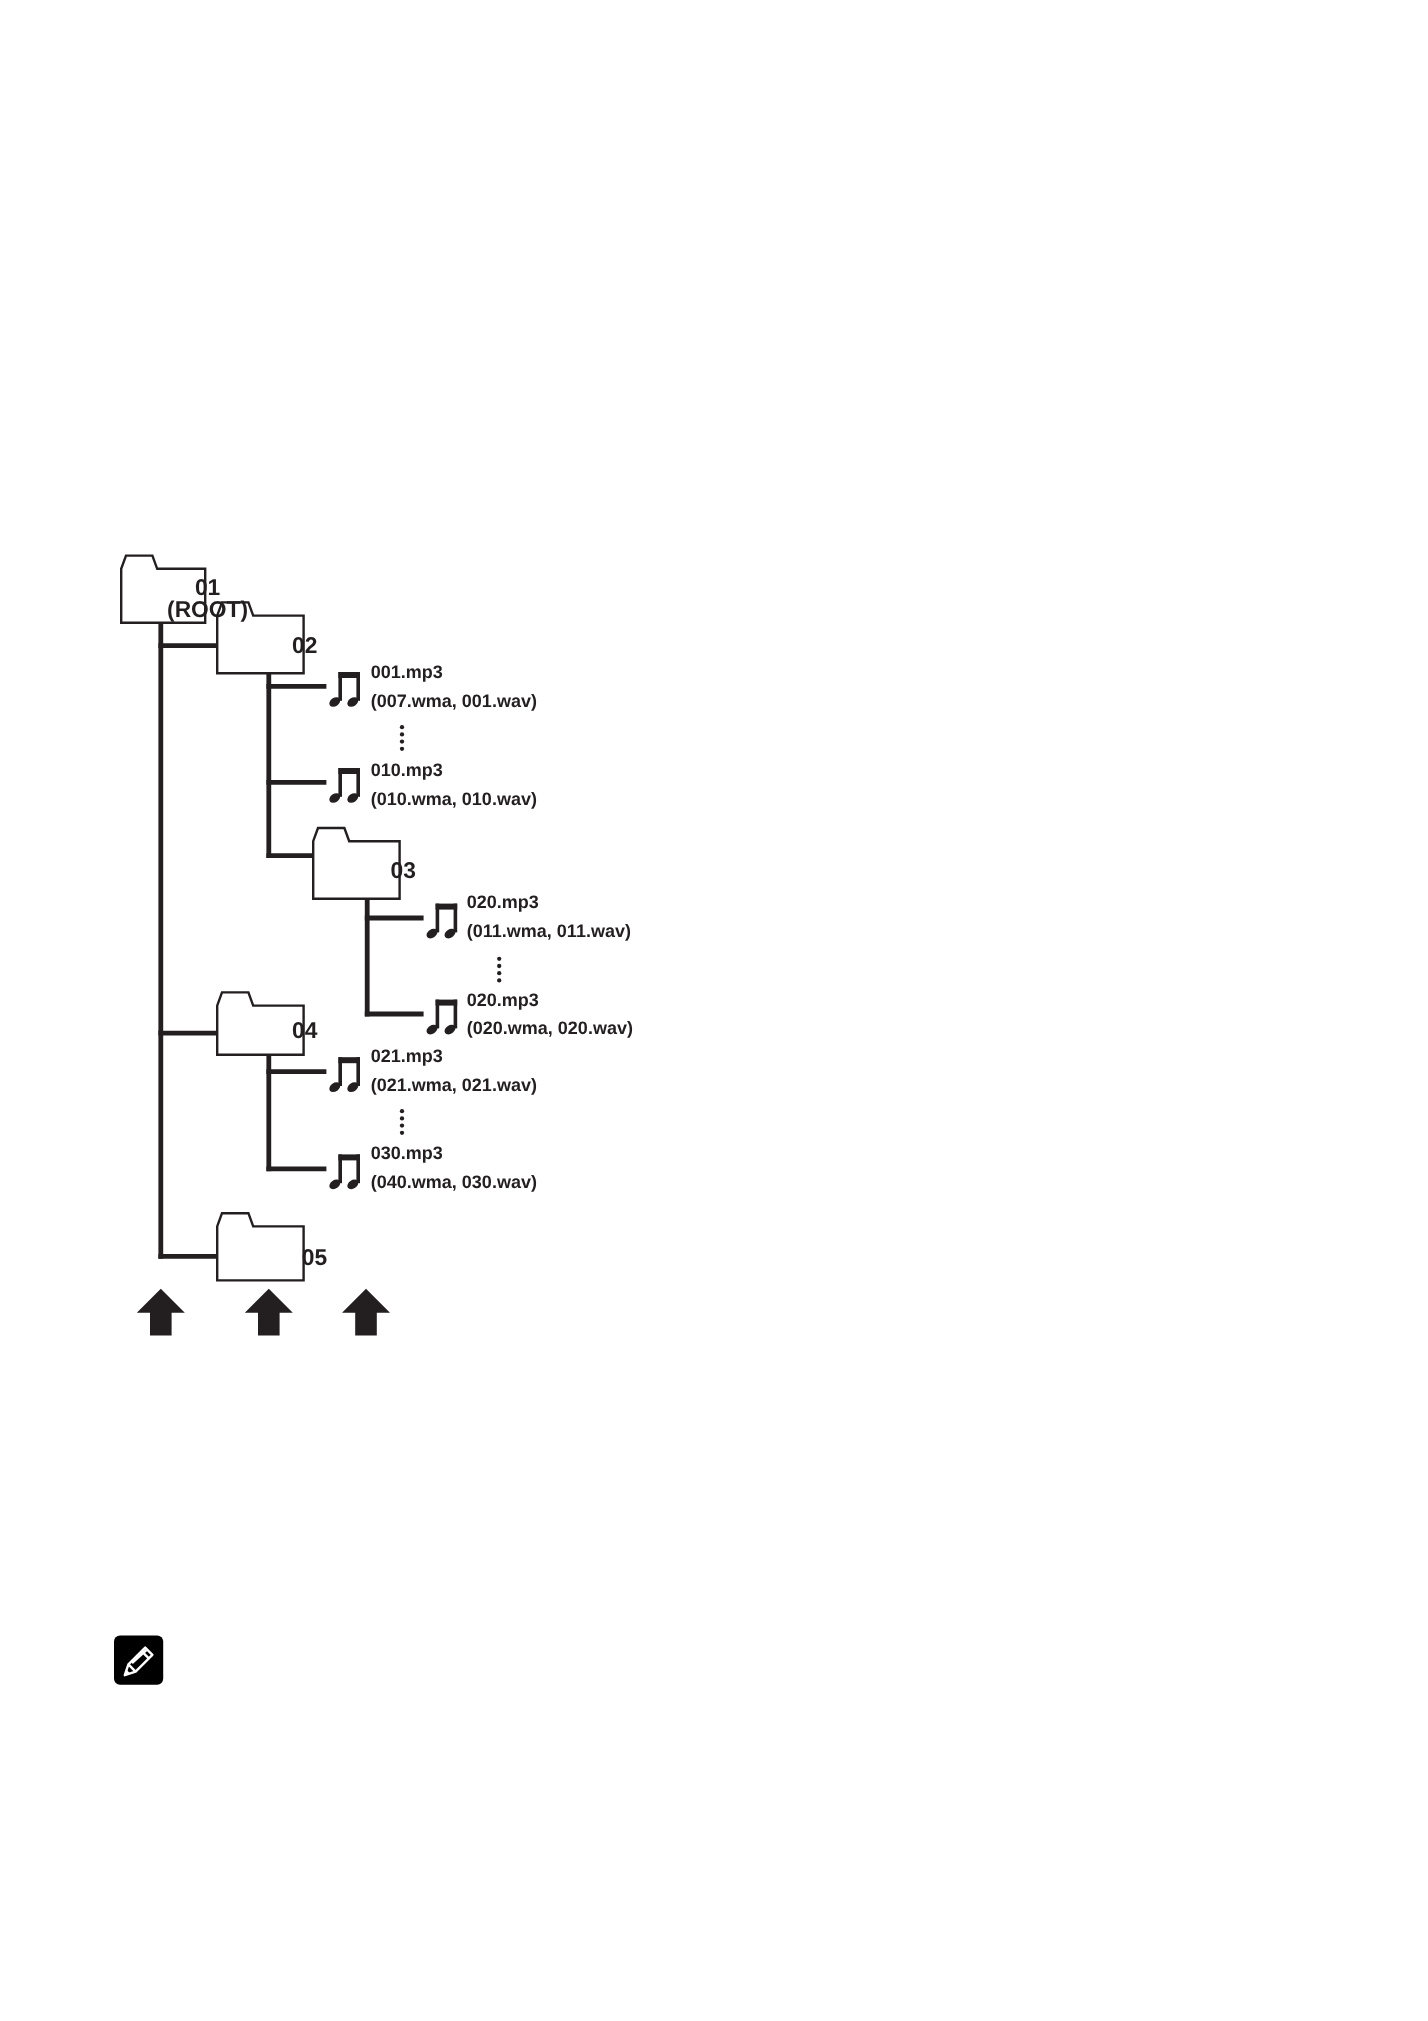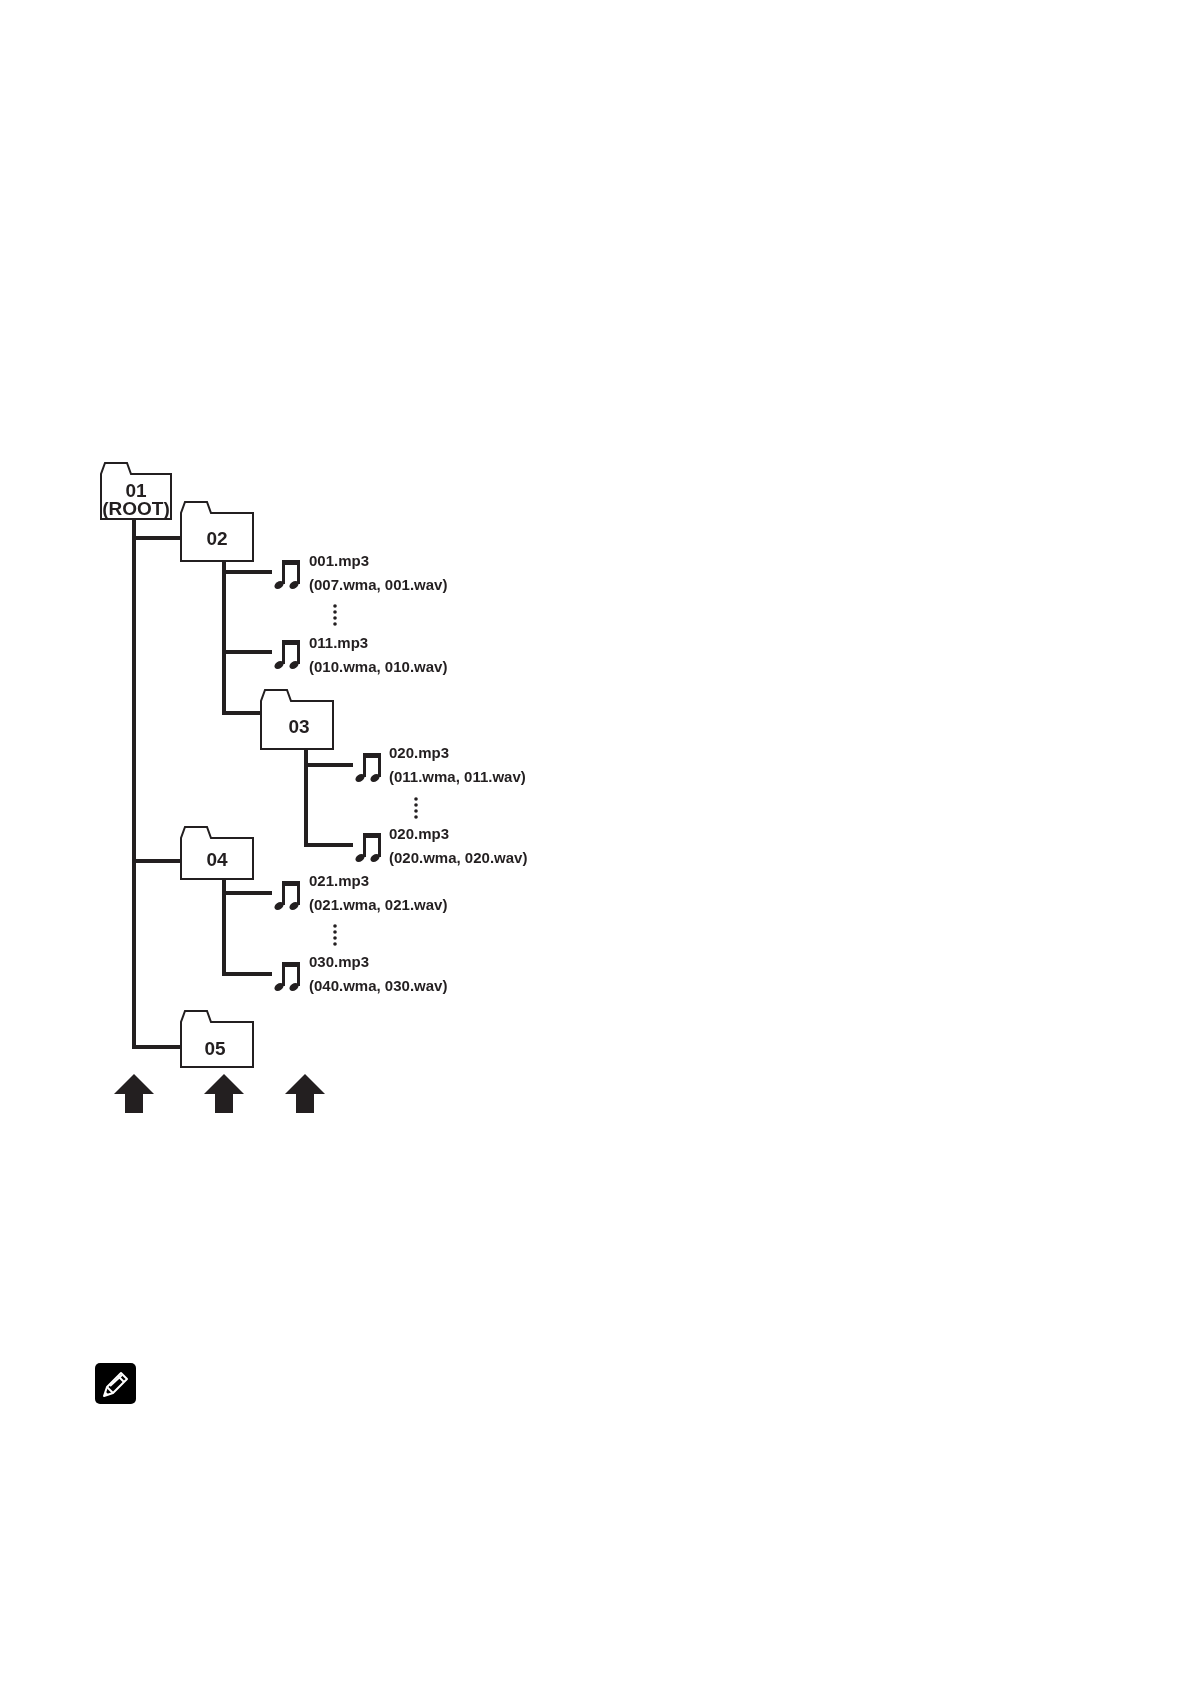--- a/index.html
+++ b/index.html
@@ -1,20 +1,20 @@
 <!DOCTYPE html>
 <html><head>
 <meta charset="utf-8">
 <style>
   html, body { margin:0; padding:0; background:#ffffff; }
   body { width:1190px; height:1684px; position:relative; overflow:hidden;
          font-family:"Liberation Sans", sans-serif; color:#231f20; }
   #diagram { position:absolute; left:0; top:0; }
   .lbl { position:absolute; font-weight:bold; font-size:15px; line-height:24px; white-space:nowrap; color:#231f20; }
-  .fname { position:absolute; font-weight:bold; font-size:19px; text-align:center; color:#231f20; line-height:18px; }
+  .fname { position:absolute; font-weight:bold; font-size:19px; text-align:center; color:#231f20; line-height:18px;margin-left:37px; }
   #note-icon { position:absolute; left:95px; top:1363px; width:41px; height:41px; background:#000; border-radius:5px; }
 </style>
 </head>
 <body>
 
 <svg id="diagram" width="1190" height="1684" viewBox="0 0 1190 1684">
   <g stroke="#231f20" stroke-width="4" fill="none" stroke-linecap="butt">
 
     <line x1="134" y1="519" x2="134" y2="1049"></line>
     <line x1="132" y1="538" x2="181" y2="538"></line>
@@ -87,28 +87,28 @@
   </g>
 </svg>
 
 <div class="fname" style="left:101px;top:482px;width:70px;">
   <div>01</div>
   <div>(ROOT)</div>
 </div>
 <div class="fname" style="left:181px;top:530px;width:72px;">02</div>
 <div class="fname" style="left:261px;top:718px;width:76px;">03</div>
 <div class="fname" style="left:181px;top:851px;width:72px;">04</div>
-<div class="fname" style="left:179px;top:1040px;width:72px;">05</div>
+<div class="fname" style="left:189px;top:1040px;width:72px;">05</div>
 
 <div class="lbl" style="left:309px;top:549px;">
   <div>001.mp3</div>
   <div>(007.wma, 001.wav)</div>
 </div>
 <div class="lbl" style="left:309px;top:631px;">
-  <div>011.mp3</div>
+  <div>010.mp3</div>
   <div>(010.wma, 010.wav)</div>
 </div>
 <div class="lbl" style="left:389px;top:741px;">
   <div>020.mp3</div>
   <div>(011.wma, 011.wav)</div>
 </div>
 <div class="lbl" style="left:389px;top:822px;">
   <div>020.mp3</div>
   <div>(020.wma, 020.wav)</div>
 </div>

